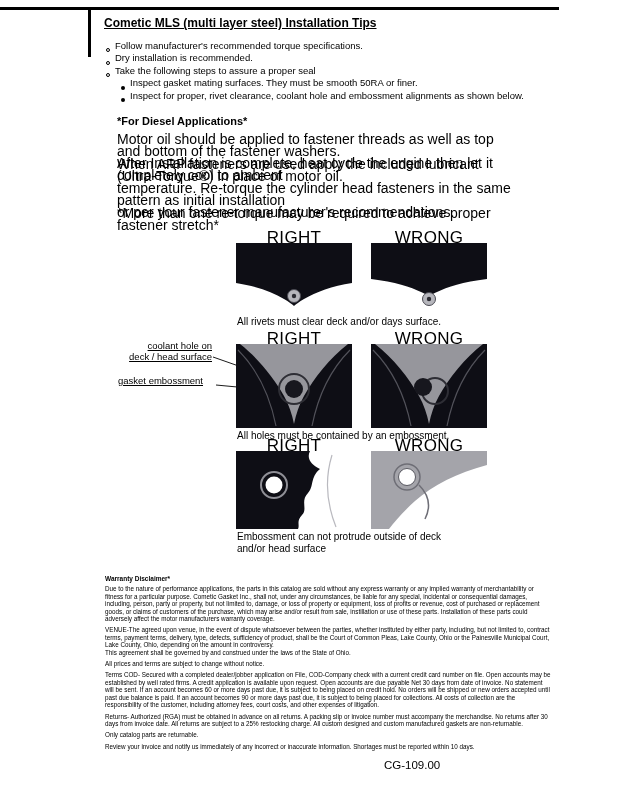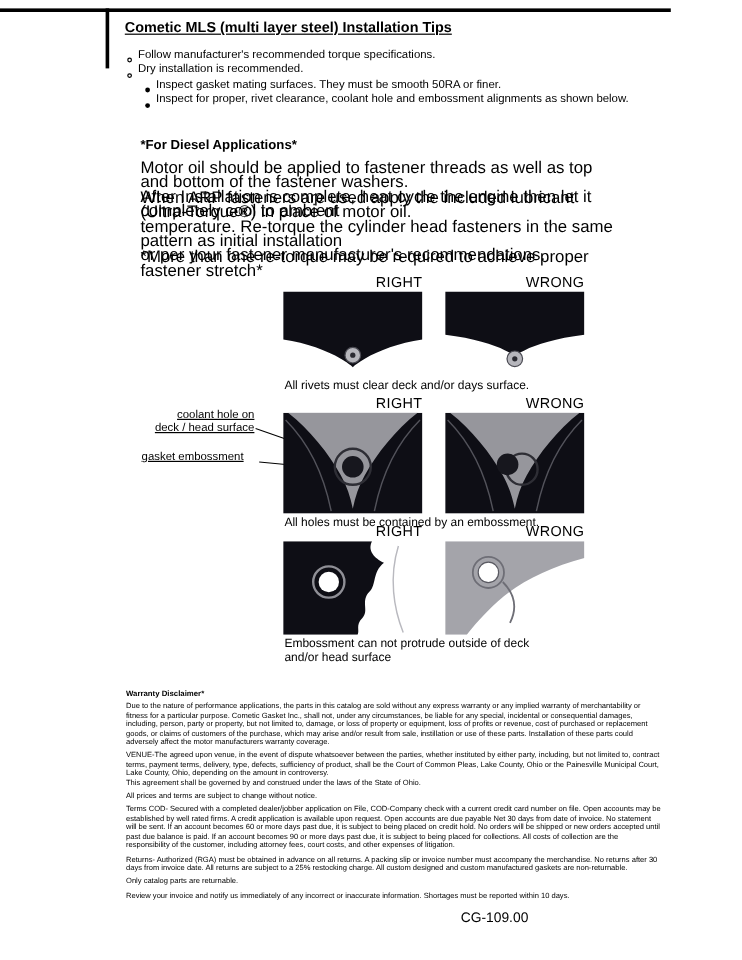--- a/index.html
+++ b/index.html
@@ -20,21 +20,21 @@
   .tip.sub { margin-left:15px; }
   .mk-open  { flex:none; width:4px; height:4px; border:1px solid #000; border-radius:50%; margin:4px 5px 0 0; }
   .mk-fill  { flex:none; width:4px; height:4px; background:#000; border-radius:50%; margin:4px 5px 0 0; }
 
   .diesel-heading { left:117px; top:115px; font-size:11px; font-weight:bold; }
   .para { left:117px; width:402px; font-size:14px; line-height:12.3px; white-space:pre-line; }
   .p1 { top:133px; }
   .p2 { top:157px; }
   .note { top:207px; }
 
-  .col-label { width:116px; text-align:right; font-size:12px; letter-spacing:0.3px; }
+  .col-label { width:116px; text-align:center; font-size:17px; letter-spacing:0.3px; }
   .r1-label { top:228px; }
   .r2-label { top:329px; }
   .r3-label { top:436px; }
   .col-left  { left:236px; }
   .col-right { left:371px; }
 
   .panel { display:block; }
   .p-r1 { top:243px; }
   .p-r2 { top:344px; }
   .p-r3 { top:451px; }
@@ -64,20 +64,24 @@
 <h1 class="abs title">Cometic MLS (multi layer steel) Installation Tips</h1>
 
 <div class="abs tips">
   <div class="tip">
     <span class="mk-open"></span>
     <span>Follow manufacturer's recommended torque specifications.</span>
   </div>
   <div class="tip">
     <span class="mk-open"></span>
     <span>Dry installation is recommended.</span>
+  </div>
+  <div class="tip">
+    <span class="mk-open"></span>
+    <span>Take the following steps to assure a proper seal</span>
   </div>
   <div class="tip sub">
     <span class="mk-fill"></span>
     <span>Inspect gasket mating surfaces.  They must be smooth 50RA or finer.</span>
   </div>
   <div class="tip sub">
     <span class="mk-fill"></span>
     <span>Inspect for proper, rivet clearance, coolant hole and embossment alignments as shown below.</span>
   </div>
 </div>

